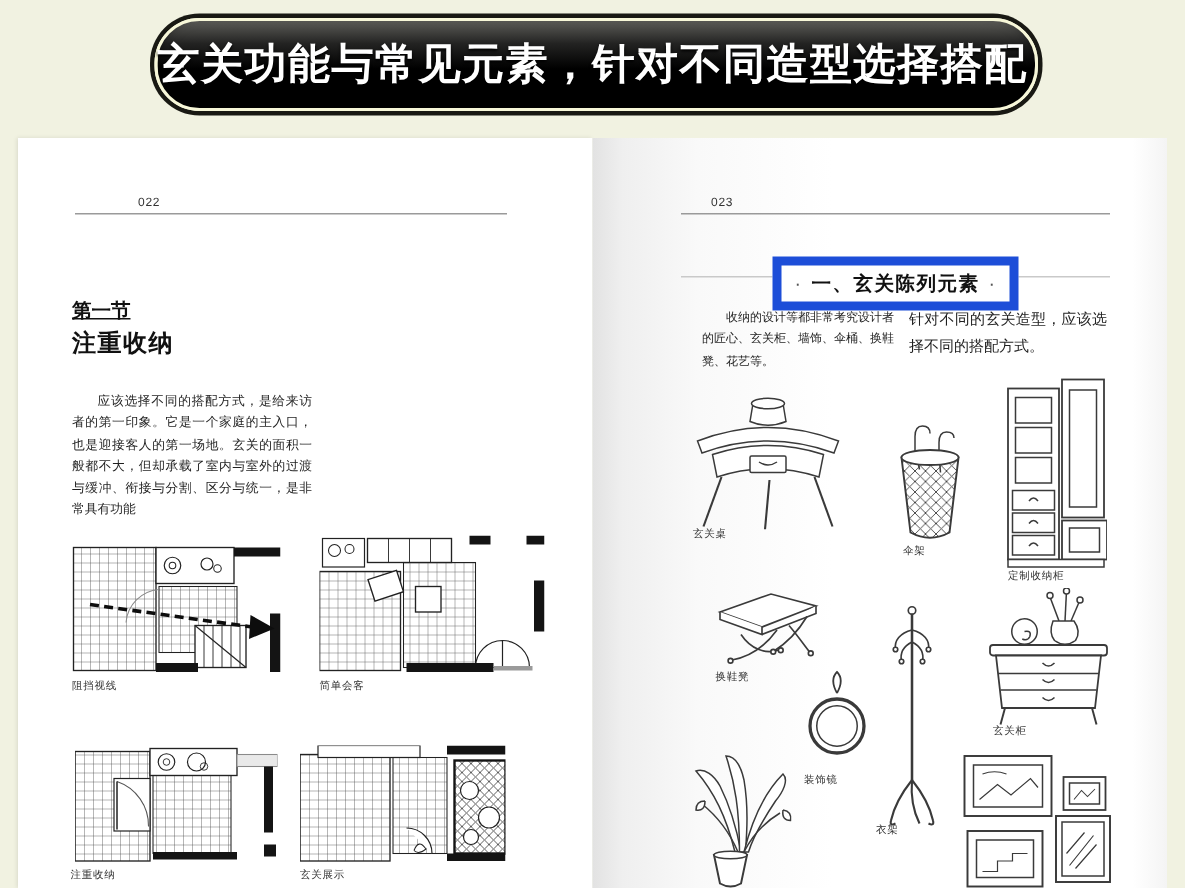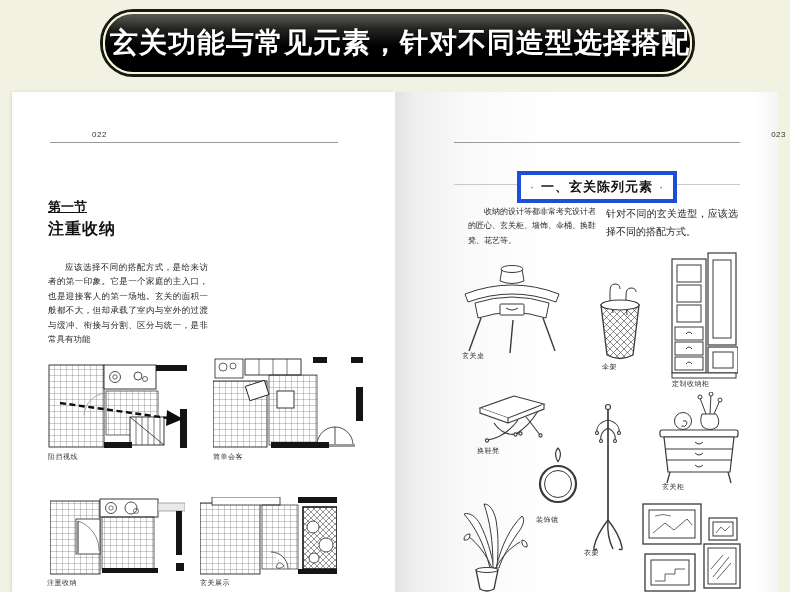--- a/index.html
+++ b/index.html
@@ -9,21 +9,21 @@
     font-family:"Liberation Sans",sans-serif;
     color:#222;
   }
   
   .banner{
     position:absolute;left:103px;top:12px;width:585px;height:58px;
     border-radius:30px;
     background:linear-gradient(180deg,#5c5c58 0%,#232322 26%,#000 55%,#000 100%);
     border:2px solid #f7f7d8;
     box-shadow:0 0 0 3px #191913, inset 0 -6px 10px rgba(0,0,0,.6);
-    display:flex;align-items:center;justify-content:flex-end;
+    display:flex;align-items:center;justify-content:flex-start;
   }
   .banner-text{
     color:#fff;font-weight:bold;font-size:28px;letter-spacing:1px;
     text-shadow:0 1px 2px #000;white-space:nowrap;
   }
   
   .page{position:absolute;top:92px;height:500px;background:#fff;}
   .page-left{left:12px;width:383px;box-shadow:-1px 0 3px rgba(0,0,0,.10);}
   .page-right{
     left:395px;width:383px;
@@ -36,21 +36,21 @@
   .body-text p{margin:0;}
   .indent{text-indent:2em;}
   .caption{position:absolute;font-size:7px;color:#333;letter-spacing:.5px;white-space:nowrap;}
   
   .sec-label{position:absolute;left:48px;top:198px;font-family:"Liberation Serif",serif;font-weight:bold;font-size:13px;color:#111;text-decoration:underline;}
   .sec-title{position:absolute;left:48px;top:219px;font-family:"Liberation Serif",serif;font-weight:bold;font-size:16px;color:#111;letter-spacing:1px;}
   
   .hdr-line{position:absolute;left:454px;top:184px;width:286px;height:1px;background:#c9c9c9;}
   .hdr-wrap{position:absolute;left:454px;top:171px;width:286px;text-align:center;}
   .hdr-box{
-    display:inline-block;background:#fff;border:4px solid #1d4ed8;
+    display:inline-block;background:#fff;border:6px solid #1d4ed8;
     padding:3px 9px;font-weight:bold;font-size:13px;color:#111;letter-spacing:1px;
     position:relative;z-index:1;
   }
   .hdr-box::before{content:"·";margin-right:6px;color:#555;font-weight:normal;}
   .hdr-box::after{content:"·";margin-left:6px;color:#555;font-weight:normal;}
   .illus{position:absolute;}
   svg{display:block;}
 </style>
 </head>
 <body>
@@ -170,21 +170,21 @@
       <circle cx="126" cy="48" r="7" fill="#fff" stroke="#222" stroke-width="0.8"></circle>
       <circle cx="114" cy="61" r="5" fill="#fff" stroke="#222" stroke-width="0.8"></circle>
       <path d="M88,72 A17,17 0 0 0 71,55" fill="#fff" stroke="#222" stroke-width="0.8"></path>
       <path d="M76,70 q3,-8 8,-1 q-5,4 -8,1" fill="#fff" stroke="#222" stroke-width="0.7"></path>
       <rect x="98" y="72" width="39" height="5" fill="#141414"></rect>
     </svg>
   </div>
   <span class="caption" style="left:200px;top:578px;">玄关展示</span>
 
   <div class="page page-right"></div>
-  <div class="pagenum" style="left:458px;top:130px;width:286px;text-align:right;">023</div>
+  <div class="pagenum" style="left:432px;top:130px;width:286px;text-align:left;">023</div>
   <div class="rule" style="left:454px;top:142px;width:286px;"></div>
 
   <div class="hdr-line"></div>
   <div class="hdr-wrap">
     <span class="hdr-box">一、玄关陈列元素</span>
   </div>
 
   <div class="body-text" style="left:468px;top:205px;width:128px;font-size:8px;line-height:1.8;">
     <p class="indent">收纳的设计等都非常考究设计者的匠心、玄关柜、墙饰、伞桶、换鞋凳、花艺等。</p>
   </div>

